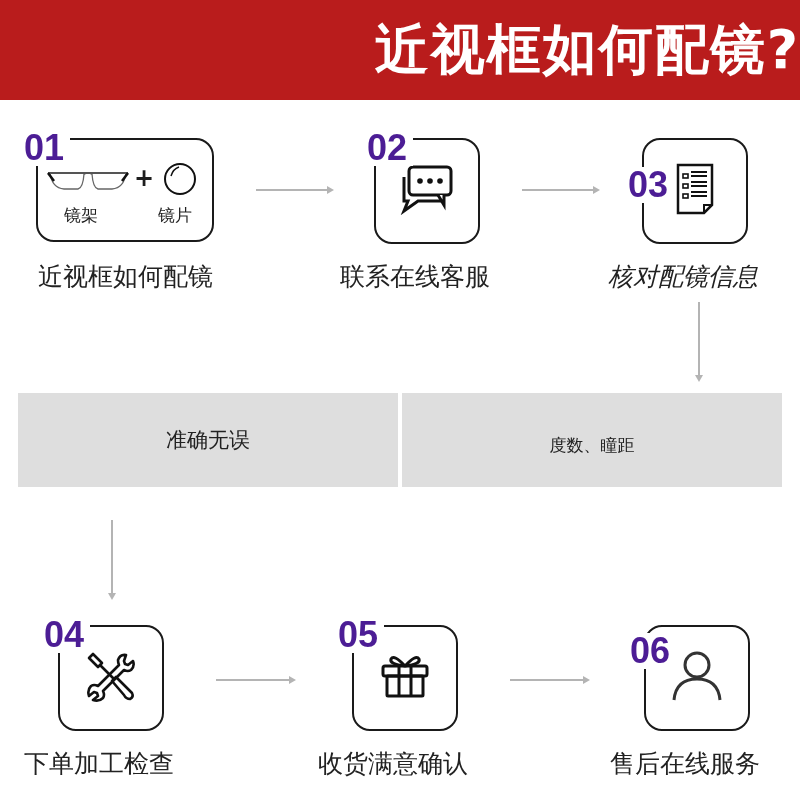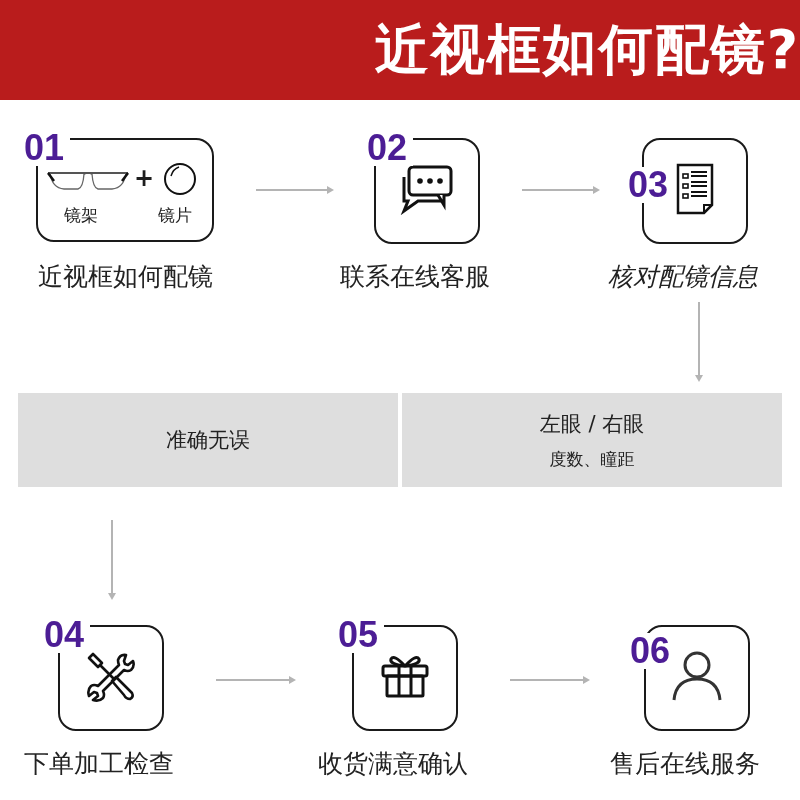--- a/index.html
+++ b/index.html
@@ -99,21 +99,20 @@
   <div class="label" style="left:-20px; top:130px;font-style:italic;">核对配镜信息</div>
 </div>
 
 <div class="arrow-v" style="left:698px; top:302px; height:78px;"></div>
 
 <div class="info-row">
   <div class="info-cell">
     <div class="info-title">准确无误</div>
   </div>
   <div class="info-cell">
-    <div class="info-title">左眼 / 右眼</div>
     <div class="info-sub">度数、瞳距</div>
   </div>
 </div>
 
 <div class="arrow-v" style="left:111px; top:520px; height:78px;"></div>
 
 <div class="step" style="left:44px; top:617px;">
   <div class="box" style="left:14px; top:8px;">
     <div class="icon">
       <svg width="54" height="54" viewBox="0 0 54 54">

